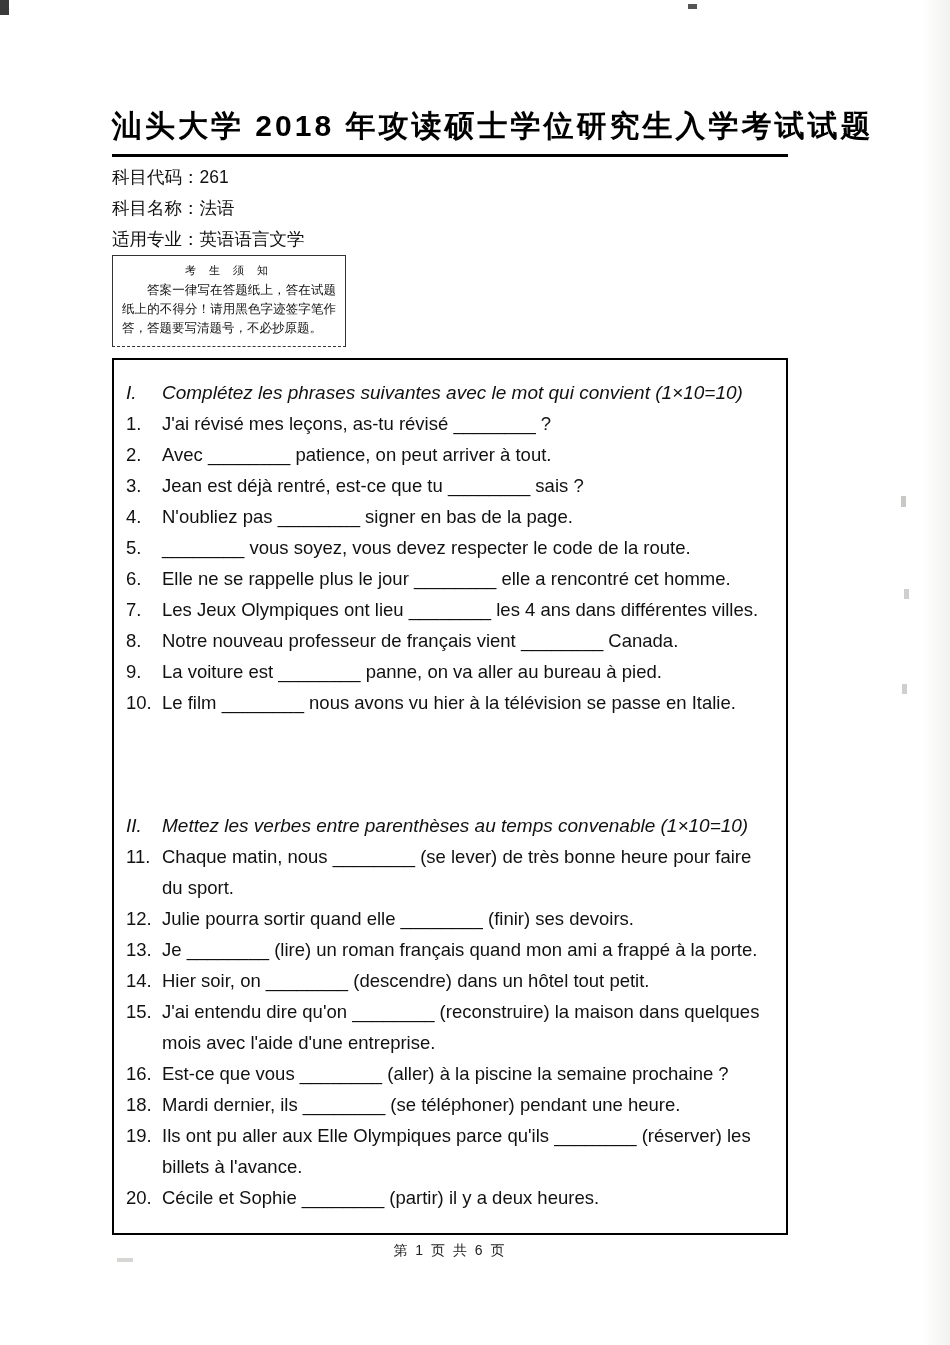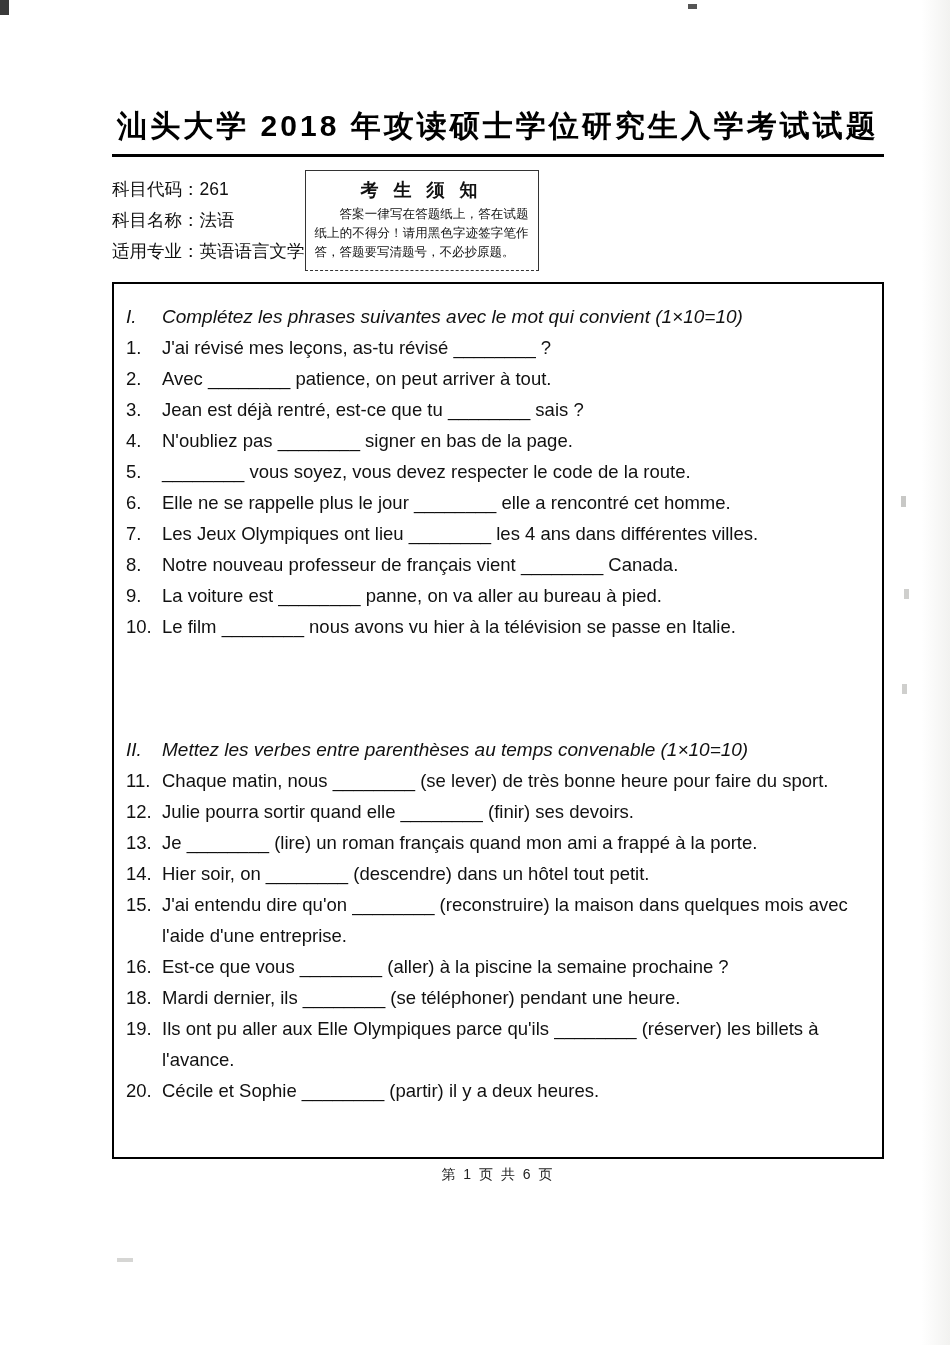--- a/index.html
+++ b/index.html
@@ -13,58 +13,59 @@
     width: 950px;
     height: 1345px;
     margin: 0 auto;
     background: linear-gradient(to right, #ffffff 0%, #ffffff 97%, #f2f2f0 100%);
     overflow: hidden;
   }
   .content {
     position: absolute;
     left: 112px;
     top: 0;
-    width: 772px;
+    width: 676px;
   }
   .page-title {
     margin-top: 106px;
     text-align: center;
     font-size: 30px;
     font-weight: 700;
     letter-spacing: 3px;
     color: #000;
     white-space: nowrap;
   }
   .title-rule {
     margin-top: 7px;
     border-bottom: 3px solid #000;
   }
   .header-row {
     display: flex;
     justify-content: flex-start;
     align-items: flex-start;
-    margin-top: 13px;
+    margin-top: 1px;
+    flex-direction: column;
   }
   .meta {
     font-size: 17.5px;
     line-height: 31px;
     padding-top: 4px;
     color: #111;
   }
   .notice-box {
     width: 234px;
     border: 1px solid #333;
     border-bottom: 1px dashed #333;
     padding: 7px 9px 8px 9px;
     margin-right: 10px;
   }
   .notice-title {
     text-align: center;
-    font-size: 18px;
-    font-weight: 700;
+    font-size: 11px;
+    font-weight: 400;
     letter-spacing: 5px;
     color: #111;
   }
   .notice-body {
     margin-top: 3px;
     font-size: 12.5px;
     line-height: 19px;
     text-align: justify;
     text-indent: 2em;
     color: #111;

